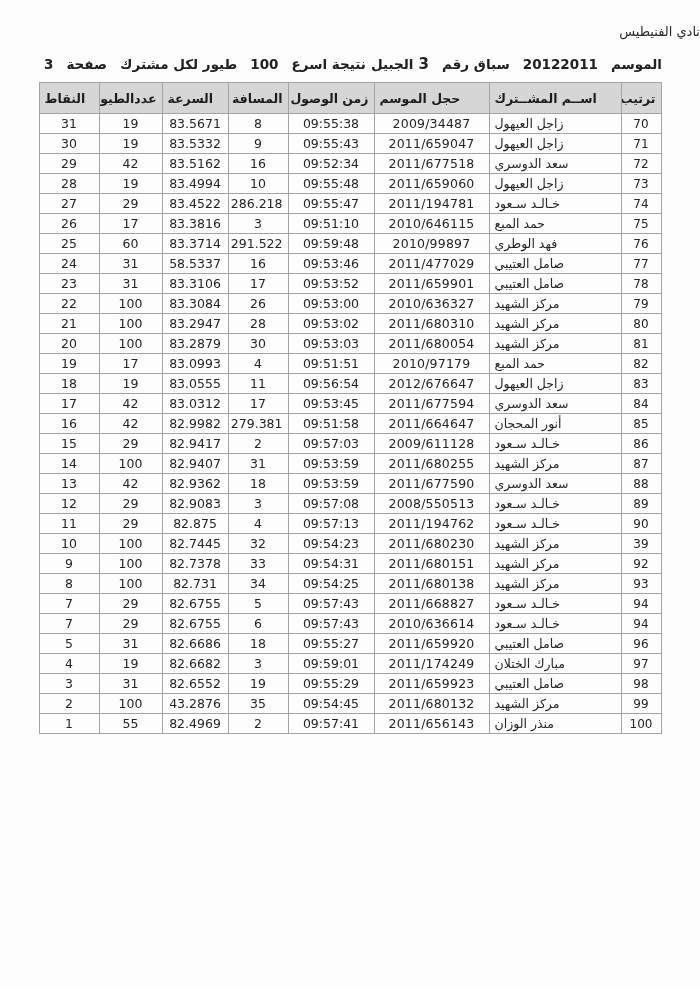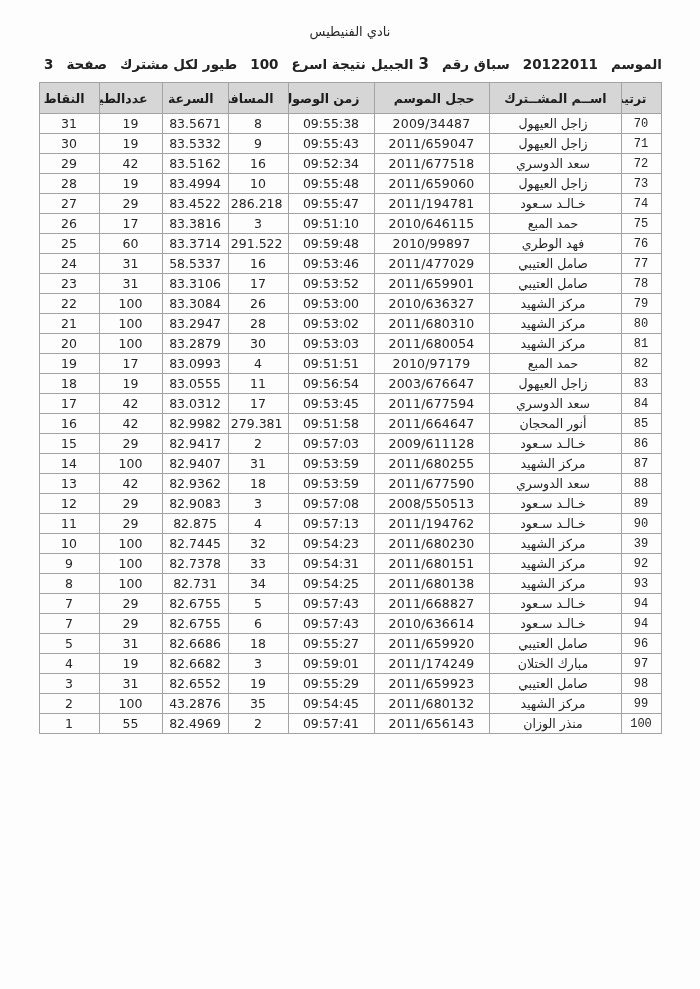--- a/index.html
+++ b/index.html
@@ -12,21 +12,20 @@
     overflow: hidden;
   }
   .sheet {
     position: relative;
     width: 700px; height: 989px;
     background: #fdfdfd;
     direction: rtl;
   }
   .doc-title {
     padding-top: 24px;
-    text-align: center;
     font-size: 13px;
     color: #2a2a2a;
   }
   .info-row {
     display: flex;
     justify-content: space-between;
     align-items: baseline;
     padding: 16px 38px 0 44px;
     font-size: 13.5px;
     font-weight: 700;
@@ -43,34 +42,34 @@
   table.results th, table.results td {
     border: 1px solid #a3a3a3;
     white-space: nowrap;
     overflow: hidden;
   }
   table.results th {
     background: #d6d6d6;
     height: 31px;
     font-size: 12.5px;
     font-weight: 700;
-    padding: 2px 14px;
-    text-align: right;
+    padding: 2px 5px;
+    text-align: left;
     color: #1c1c1c;
   }
   table.results td {
     height: 20px;
     font-size: 12.5px;
     padding: 0 5px;
     text-align: center;
     color: #262626;
   }
-  table.results td.col-name { text-align: center; padding-right: 9px; }
+  table.results td.col-name { text-align: left; padding-right: 9px; }
   table.results td.col-ring { text-align: center; letter-spacing: 0.2px; }
-  table.results td.col-rank { font-size: 12px; font-family: Liberation Mono, monospace; }
+  table.results td.col-rank { font-size: 12px; }
   col.c-rank  { width: 40px; }
   col.c-name  { width: 132px; }
   col.c-ring  { width: 115px; }
   col.c-time  { width: 86px; }
   col.c-dist  { width: 60px; }
   col.c-speed { width: 66px; }
   col.c-birds { width: 63px; }
   col.c-points{ width: 60px; }
 </style>
 </head>
@@ -247,21 +246,21 @@
           <td class="col-ring">2010/97179</td>
           <td class="col-time">09:51:51</td>
           <td class="col-dist">4</td>
           <td class="col-speed">83.0993</td>
           <td class="col-birds">17</td>
           <td class="col-points">19</td>
         </tr>
         <tr>
           <td class="col-rank">83</td>
           <td class="col-name">زاجل العيهول</td>
-          <td class="col-ring">2003/676647</td>
+          <td class="col-ring">2012/676647</td>
           <td class="col-time">09:56:54</td>
           <td class="col-dist">11</td>
           <td class="col-speed">83.0555</td>
           <td class="col-birds">19</td>
           <td class="col-points">18</td>
         </tr>
         <tr>
           <td class="col-rank">84</td>
           <td class="col-name">سعد الدوسري</td>
           <td class="col-ring">2011/677594</td>

